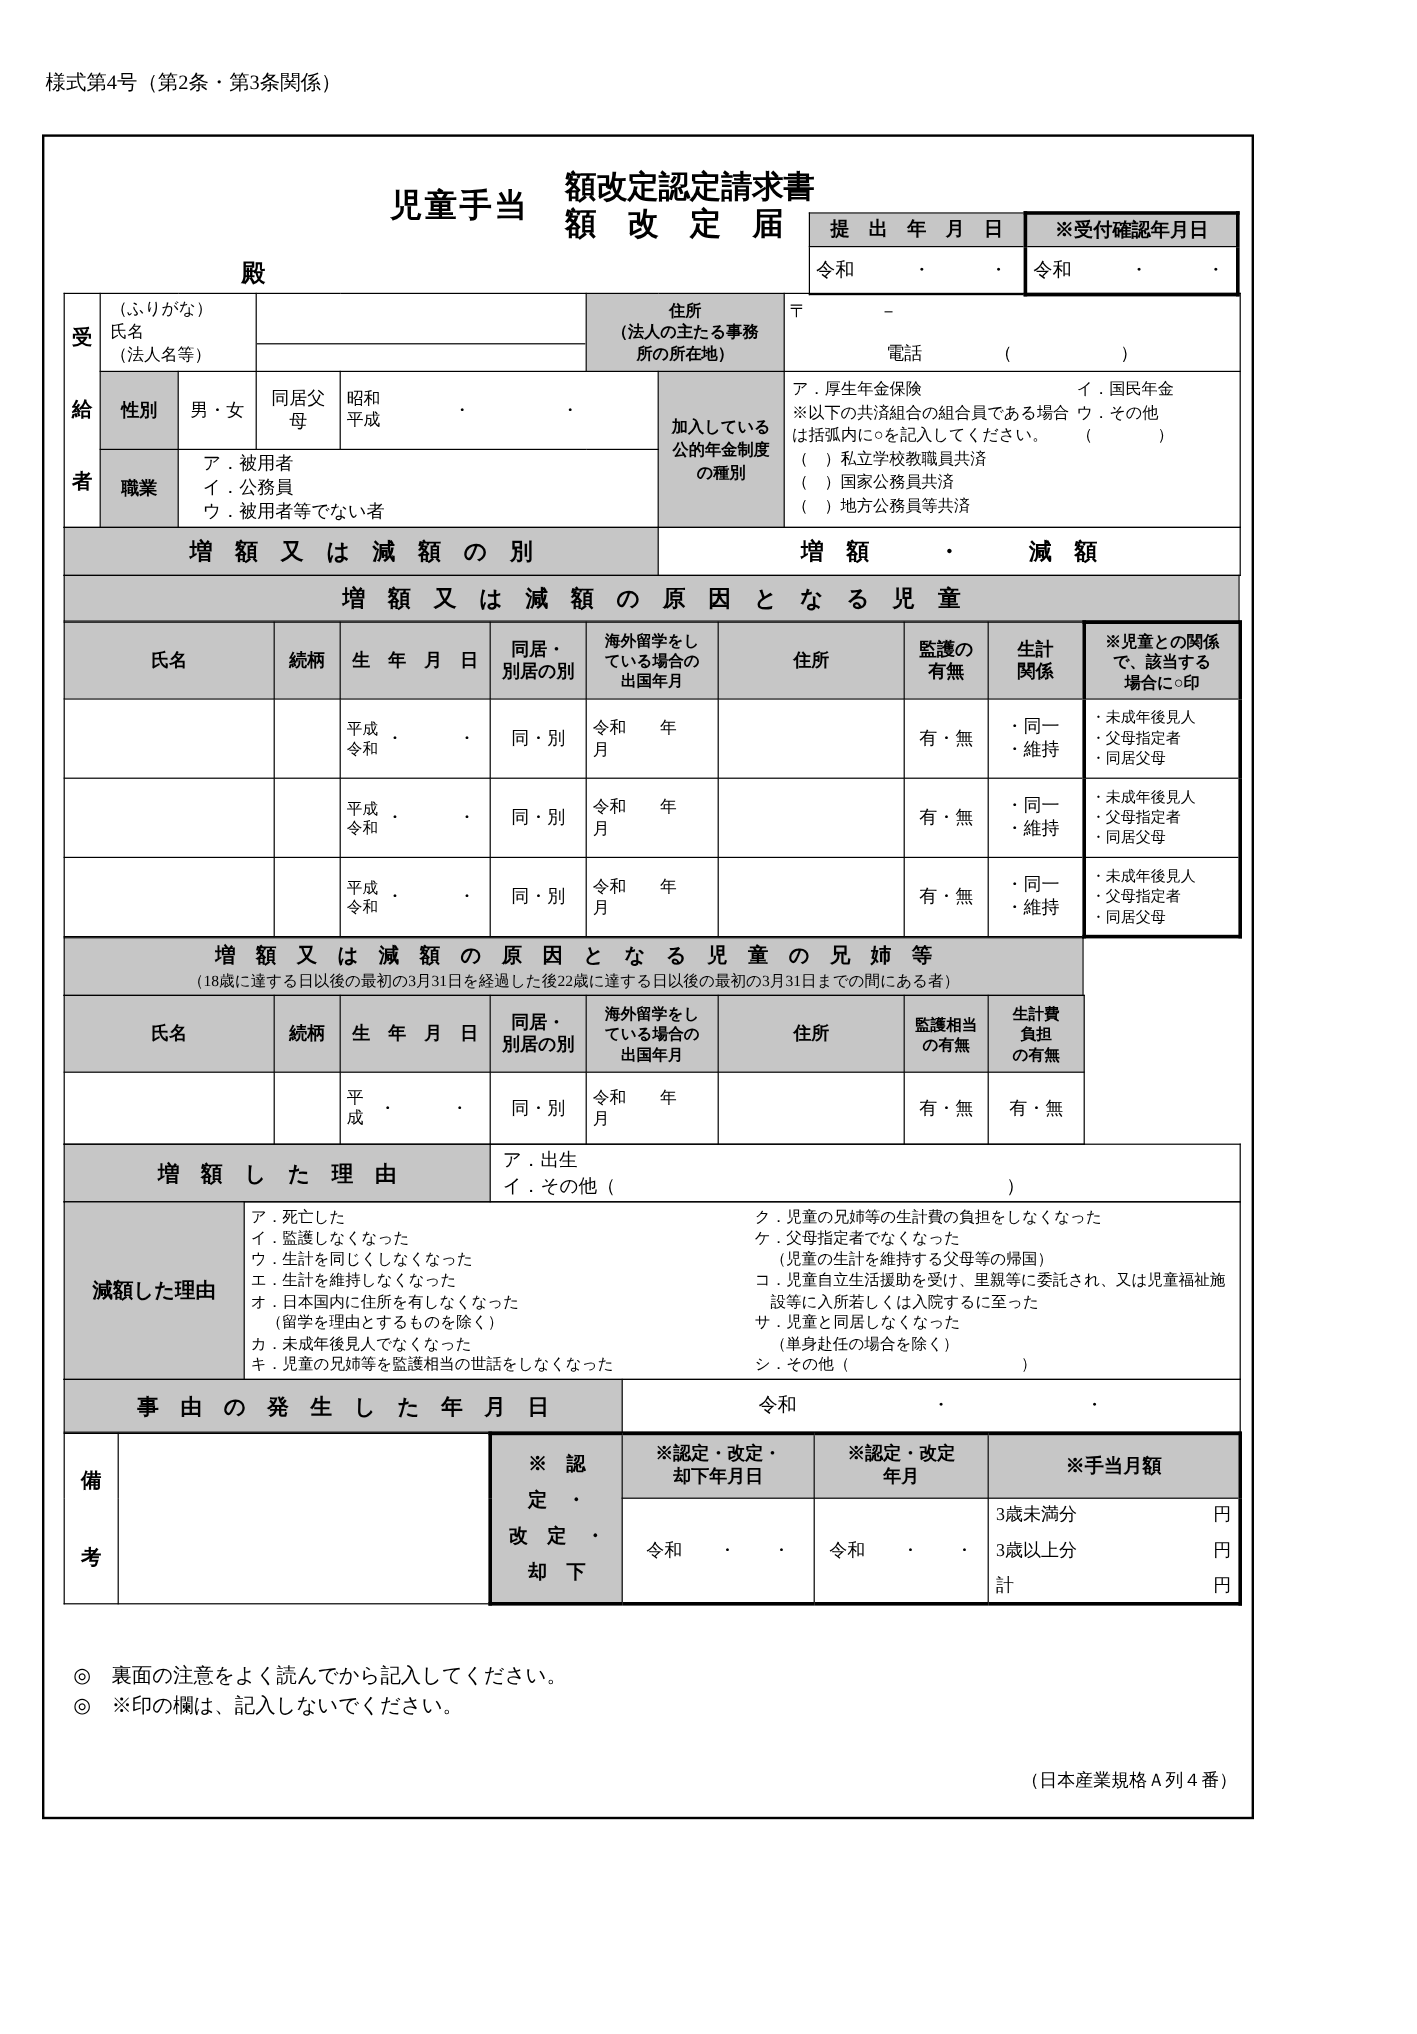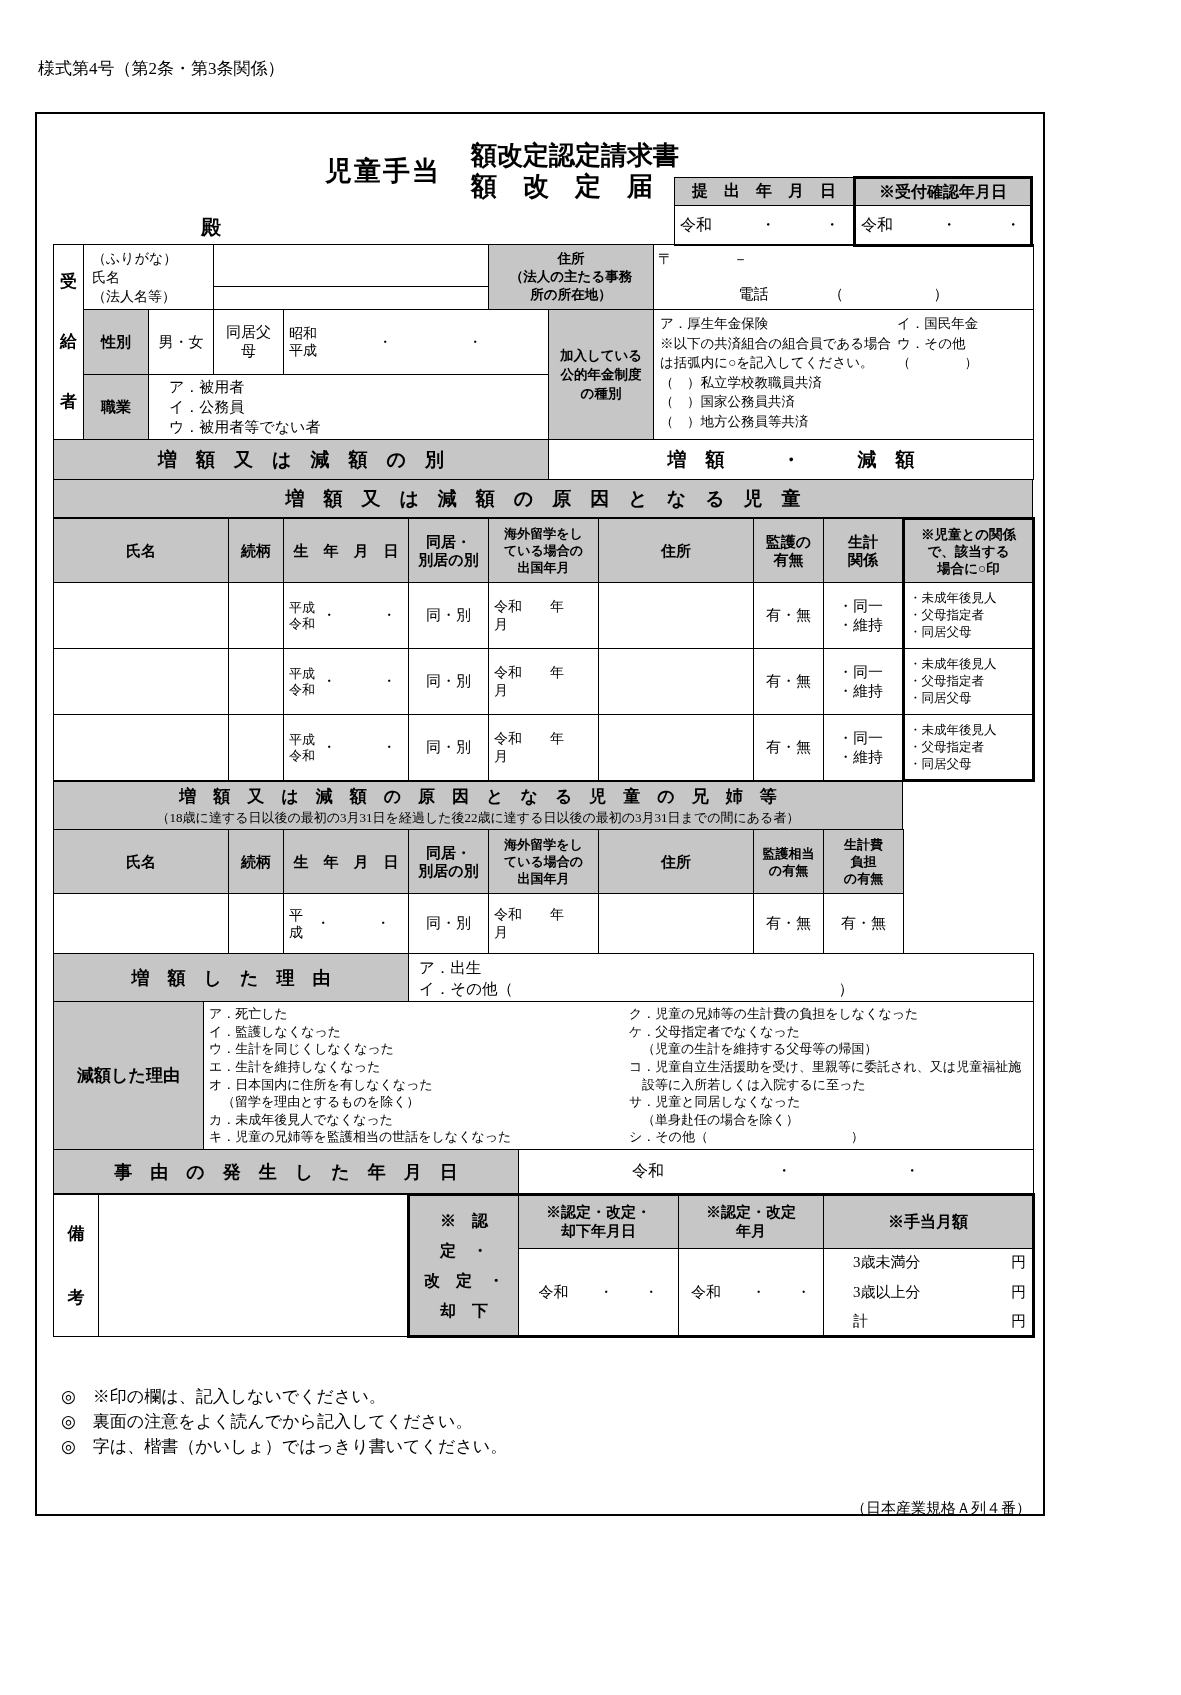--- a/index.html
+++ b/index.html
@@ -67,21 +67,21 @@
   .relopts { font-size: 12.5px; line-height: 17px; text-align: left; padding-left: 4px; }
   .lively { text-align: left; padding-left: 14px; line-height: 19px; }
 
   
   .reasons { display: flex; align-items: flex-start; }
   .reasons .colL { width: 420px; }
   .reasons .colR { flex: 1; }
   .reasonline { font-size: 13.5px; line-height: 17.6px; white-space: pre-line; }
 
   
-  .amt { display: flex; flex-direction: column; justify-content: space-between; height: 80px; padding: 1px 6px; margin-left: 23px; }
+  .amt { display: flex; flex-direction: column; justify-content: space-between; height: 80px; padding: 1px 6px; }
   .amtrow { display: flex; justify-content: space-between; font-size: 15px; }
   .decision { font-size: 16px; font-weight: bold; line-height: 30px; }
 
   
   .notes { margin-top: 46px; padding-left: 8px; }
   .notes div { font-size: 17px; line-height: 25px; }
   .jis { margin-top: 40px; text-align: right; font-size: 15px; padding-right: 2px; }
 </style>
 </head>
 <body>
@@ -464,22 +464,21 @@
                 <span>計</span>
                 <span>円</span>
               </div>
             </div>
           </td>
         </tr>
       </tbody>
         </table>
 
       <div class="notes">
+        <div>◎　裏面の注意をよく読んでから記入してください。</div>
         <div>◎　※印の欄は、記入しないでください。</div>
-        <div>◎　裏面の注意をよく読んでから記入してください。</div>
-        <div>◎　字は、楷書（かいしょ）ではっきり書いてください。</div>
       </div>
 
       <div class="jis">（日本産業規格Ａ列４番）</div>
 
     </div>
   </div>
 </div>
 
 </body></html>

